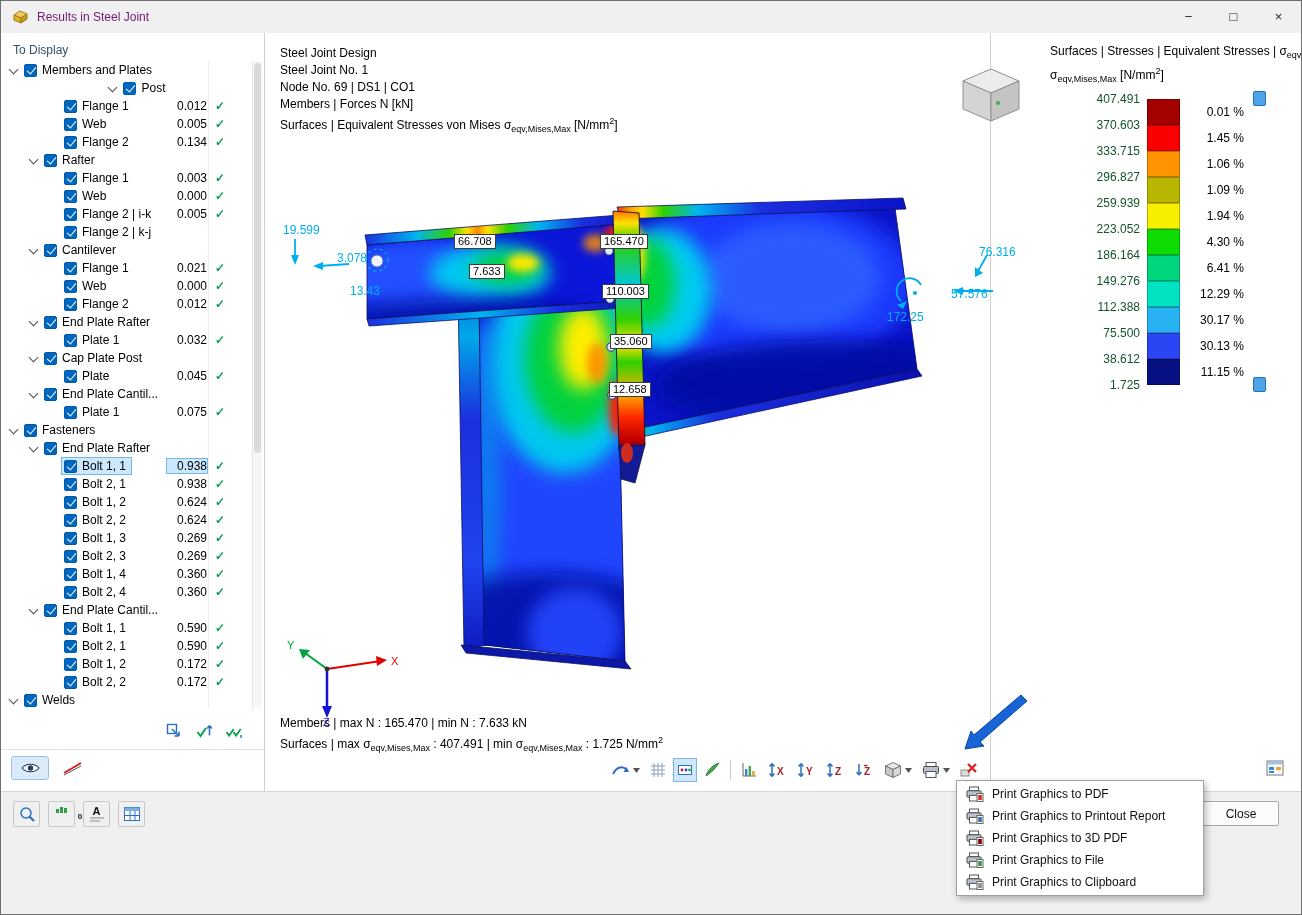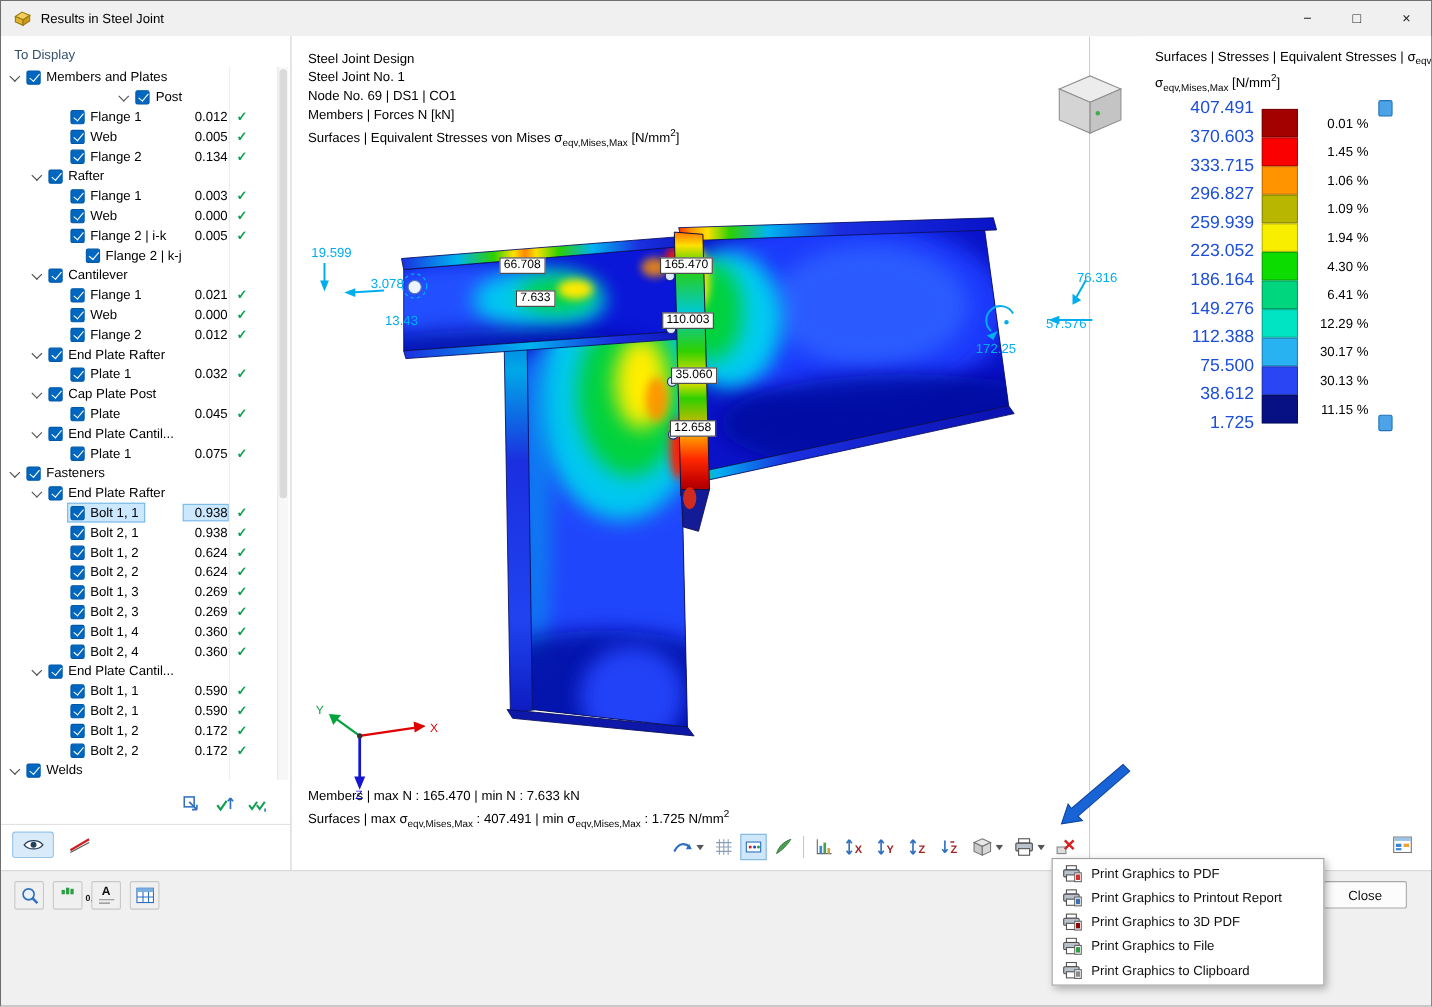--- a/index.html
+++ b/index.html
@@ -3,21 +3,21 @@
 <meta charset="utf-8">
 <style>
   *{box-sizing:border-box;margin:0;padding:0;}
   html,body{width:1302px;height:915px;}
   body{font-family:"Liberation Sans",sans-serif;background:#c8c8c8;}
   .window{position:relative;width:1302px;height:915px;background:#f0f0f0;border:1px solid #6e6e6e;overflow:hidden;}
 
   
   .titlebar{position:absolute;top:0;left:0;right:0;height:32px;background:#f0f0f0;display:flex;align-items:center;}
   .tb-ico{margin:0 8px 0 10px;display:flex;}
-  .tb-title{font-size:12px;color:#000000;flex:1;}
+  .tb-title{font-size:12px;color:#701a75;flex:1;}
   .win-controls{display:flex;height:32px;}
   .win-btn{width:45px;height:31px;display:flex;align-items:center;justify-content:center;font-size:13px;color:#222;background:transparent;border:none;}
 
   
   .content{position:absolute;top:32px;left:0;width:1302px;height:758px;background:#fff;}
 
   
   .left-panel{position:absolute;left:0;top:0;width:263px;height:758px;background:#fff;}
   .lp-header{position:absolute;left:12px;top:10px;font-size:12px;color:#33506b;}
   .tree{position:absolute;left:0;top:28px;width:250px;height:648px;overflow:hidden;}
@@ -58,21 +58,21 @@
   .tb-btn.active{background:#cfe7fa;border-color:#84b6dd;}
   .tb-sep{width:1px;height:20px;background:#c9c9c9;margin:0 3px;}
   .tb-dd{margin-left:2px;display:flex;align-items:center;}
   .arrow-svg{position:absolute;left:0;top:0;width:774px;height:758px;z-index:40;pointer-events:none;}
 
   
   .right-panel{position:absolute;left:1037px;top:0;width:265px;height:758px;background:#fff;}
   .rp-title{position:absolute;left:12px;top:10px;font-size:12px;line-height:16px;color:#000;}
   .legend{position:absolute;left:16px;top:66px;width:235px;height:320px;}
   .lg-box{position:absolute;left:93px;width:33px;height:26px;border:1px solid rgba(0,0,0,0.25);}
-  .lg-val{position:absolute;left:0;width:86px;text-align:right;font-size:16px;color:#1d4ed8;height:14px;line-height:14px;}
+  .lg-val{position:absolute;left:0;width:86px;text-align:right;font-size:12px;color:#14532d;height:14px;line-height:14px;}
   .lg-pct{position:absolute;left:130px;width:60px;text-align:right;font-size:12px;color:#000;height:14px;line-height:14px;}
   .lg-slider{position:absolute;left:199px;width:13px;height:15px;background:#4da3e8;border:1px solid #2372b5;border-radius:2px;}
   .rp-corner{position:absolute;left:224px;top:722px;width:26px;height:26px;background:#fff;border:1px solid transparent;display:flex;align-items:center;justify-content:center;}
 
   
   .bottom-bar{position:absolute;top:790px;left:0;width:1302px;height:125px;background:#f0f0f0;border-top:1px solid #d6d6d6;}
   .bb-left{position:absolute;left:12px;top:9px;display:flex;gap:8px;}
   .bb-btn{width:27px;height:26px;background:#f0f0f0;border:1px solid #c8c8c8;border-radius:2px;display:flex;flex-direction:column;align-items:center;justify-content:center;}
   .dec-bars{display:flex;gap:1.5px;align-items:flex-end;height:6px;}
   .dec-bars i{display:block;width:2.5px;background:#2e9e44;}
@@ -179,21 +179,21 @@
           </div>
           <div class="tree-row" style="padding-left: 46px;">
             <span class="caret-sp"></span>
             <span class="twrap">
               <span class="cb"></span>
               <span class="tlbl">Flange 2 | i-k</span>
             </span>
             <span class="tval">0.005</span>
             <span class="tok">✓</span>
           </div>
-          <div class="tree-row" style="padding-left: 60px;">
+          <div class="tree-row" style="padding-left: 46px;">
             <span class="caret-sp"></span>
             <span class="twrap">
               <span class="cb"></span>
               <span class="tlbl">Flange 2 | k-j</span>
             </span>
           </div>
           <div class="tree-row" style="padding-left: 26px;">
             <span class="caret"></span>
             <span class="twrap">
               <span class="cb"></span>

